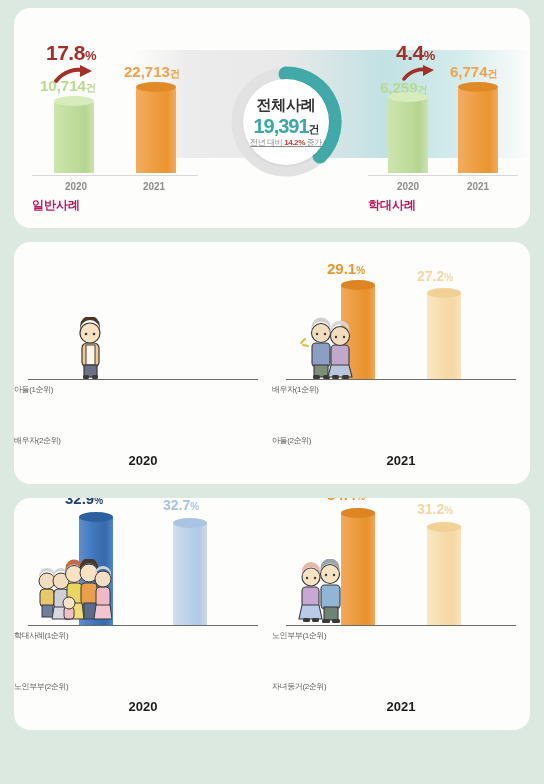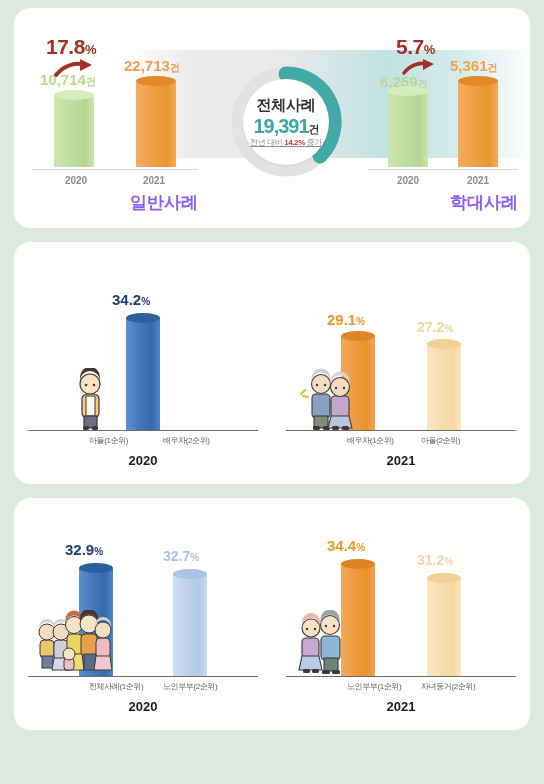--- a/index.html
+++ b/index.html
@@ -64,21 +64,21 @@
 
   .pct-big { position: absolute; color: #a33028; font-weight: bold; font-size: 21px; white-space: nowrap; letter-spacing: -.5px; }
   .pct-big .sym { font-size: 13px; }
 
   .arrow-ico { position: absolute; }
 
   .axis { border-top: 1.5px solid #d8d8d8; margin-top: 2px; }
   .years { display: flex; justify-content: center; gap: 38px; padding-top: 5px; }
   .grp-right .years { gap: 30px; }
   .year { width: 40px; text-align: center; font-size: 10px; color: #8d8d8d; font-weight: bold; }
-  .grp-title { text-align: right; font-size: 17px; font-weight: bold; color: #8b5cf6; margin-top: 5px; }
+  .grp-title { text-align: left; font-size: 12px; font-weight: bold; color: #be185d; margin-top: 5px; }
 
   
   .donut { position: absolute; left: 216px; top: 58px; width: 112px; height: 112px; }
   .donut svg { position: absolute; inset: 0; }
   .donut-core {
     position: absolute; left: 13px; top: 13px; width: 86px; height: 86px;
     background: #ffffff; border-radius: 50%;
     display: flex; flex-direction: column; align-items: center; justify-content: center;
     box-shadow: 0 1px 3px rgba(0,0,0,.08);
   }
@@ -106,21 +106,21 @@
   .c-lorng::before { background: #f2d197; }
 
   .p-lbl { position: absolute; font-weight: bold; white-space: nowrap; }
   .p-dark-b { color: #1f3f73; font-size: 15px; }
   .p-lt-b   { color: #aac2e0; font-size: 14px; }
   .p-dark-o { color: #e8962f; font-size: 15px; }
   .p-lt-o   { color: #f2d6a4; font-size: 14px; }
   .p-lbl .sym { font-size: 10px; }
 
   .axis2 { border-top: 1.5px solid #6c6c6c; margin: 0 14px; }
-  .cats { display: flex; justify-content: center; gap: 40px; padding-top: 4px; }
+  .cats { display: flex; justify-content: center; gap: 40px; padding-top: 4px; flex-direction: column; }
   .cat { width: 34px; text-align: center; font-size: 8px; color: #5e5e5e; white-space: nowrap; letter-spacing: -.4px; }
   .yr-big { text-align: center; font-size: 13px; font-weight: bold; color: #1d1d1d; margin-top: 7px; }
 
   .fig { position: absolute; bottom: 0; pointer-events: none; }
 </style>
 </head>
 <body>
 
 <div class="page">
 
@@ -148,33 +148,33 @@
       <div class="axis"></div>
       <div class="years">
         <div class="year">2020</div>
         <div class="year">2021</div>
       </div>
       <div class="grp-title">일반사례</div>
     </div>
 
     <div class="grp grp-right">
       <div class="bars-row">
-        <div class="pct-big" style="left:28px; top:-2px;"><span>5.7</span><span class="sym">%</span></div>
+        <div class="pct-big" style="left:28px; top:-2px;"><span>4.4</span><span class="sym">%</span></div>
         <svg class="arrow-ico" style="left:34px; top:22px;" width="34" height="18" viewBox="0 0 34 18">
           <path d="M2 14 C8 6, 18 3, 26 5" stroke="#a33028" stroke-width="3.5" fill="none" stroke-linecap="round"></path>
           <path d="M21 0 L32 5 L21 11 Z" fill="#a33028"></path>
         </svg>
 
         <div class="bar-wrap">
           <div class="val-lbl val-green" style="bottom:76px; left:-8px;"><span>6,259</span><span class="unit">건</span></div>
           <div class="cyl cyl-green" style="height:76px;"></div>
         </div>
 
         <div class="bar-wrap">
-          <div class="val-lbl val-orange" style="bottom:92px; left:-8px;"><span>5,361</span><span class="unit">건</span></div>
+          <div class="val-lbl val-orange" style="bottom:92px; left:-8px;"><span>6,774</span><span class="unit">건</span></div>
           <div class="cyl cyl-orange" style="height:86px;"></div>
         </div>
       </div>
       <div class="axis"></div>
       <div class="years">
         <div class="year">2020</div>
         <div class="year">2021</div>
       </div>
       <div class="grp-title">학대사례</div>
     </div>
@@ -189,24 +189,20 @@
         <div class="d-t2"><span>19,391</span><span class="g">건</span></div>
         <div class="d-t3"><span>전년 대비 </span><span class="hl">14.2%</span><span> 증가</span></div>
       </div>
     </div>
   </section>
 
   <section class="panel panel-mid">
 
     <div class="half half-l">
       <div class="bars2">
-        <div style="position:relative;width:34px;display:flex;flex-direction:column;justify-content:flex-end;">
-          <div class="p-lbl p-dark-b" style="position:absolute;bottom:122px;left:-14px;"><span>34.2</span><span class="sym">%</span></div>
-          <div class="cyl2 c-blue" style="height:112px;"></div>
-        </div>
 
         <svg class="fig" style="left:58px; bottom:0;" width="36" height="62" viewBox="0 0 36 62">
           <rect x="10" y="26" width="17" height="24" rx="5" fill="#f2c98a" stroke="#3a3a3a" stroke-width="1.2"></rect>
           <rect x="14" y="28" width="9" height="20" fill="#fdf6e6" stroke="#3a3a3a" stroke-width="1"></rect>
           <rect x="12" y="48" width="13" height="12" fill="#6b7184" stroke="#3a3a3a" stroke-width="1.2"></rect>
           <circle cx="18" cy="16" r="10" fill="#f7e2c4" stroke="#3a3a3a" stroke-width="1.2"></circle>
           <path d="M8 13 A10 10 0 0 1 28 13 L28 9 A10 10 0 0 0 8 9 Z" fill="#4a3628"></path>
           <circle cx="14" cy="17" r="1.3" fill="#3a3a3a"></circle>
             <circle cx="22" cy="17" r="1.3" fill="#3a3a3a"></circle>
           <rect x="11" y="58" width="6" height="4" rx="1.5" fill="#3a3a3a"></rect>
@@ -294,21 +290,21 @@
           <circle cx="53" cy="14" r="9" fill="#f7e2c4" stroke="#3a3a3a" stroke-width="1"></circle>
           <path d="M44 13 A9 9 0 0 1 62 13 L62 8 A9 9 0 0 0 44 8 Z" fill="#4a3628"></path>
           <rect x="60" y="28" width="14" height="20" rx="4" fill="#f0b9c4" stroke="#3a3a3a" stroke-width="1"></rect>
           <path d="M60 46 h14 l2 14 h-18 z" fill="#f3c6cf" stroke="#3a3a3a" stroke-width="1"></path>
           <circle cx="67" cy="20" r="8" fill="#f3ddc0" stroke="#3a3a3a" stroke-width="1"></circle>
           <path d="M59 18 A8 8 0 0 1 75 18 L75 15 A8 8 0 0 0 59 15 Z" fill="#d2d2d2"></path>
         </svg>
       </div>
       <div class="axis2"></div>
       <div class="cats">
-        <div class="cat">전체사례(1순위)</div>
+        <div class="cat">학대사례(1순위)</div>
         <div class="cat">노인부부(2순위)</div>
       </div>
       <div class="yr-big">2020</div>
     </div>
 
     <div class="half half-r">
       <div class="bars2" style="height:142px;">
         <div style="position:relative;width:34px;display:flex;flex-direction:column;justify-content:flex-end;">
           <div class="p-lbl p-dark-o" style="position:absolute;bottom:122px;left:-14px;"><span>34.4</span><span class="sym">%</span></div>
           <div class="cyl2 c-orng" style="height:112px;"></div>

